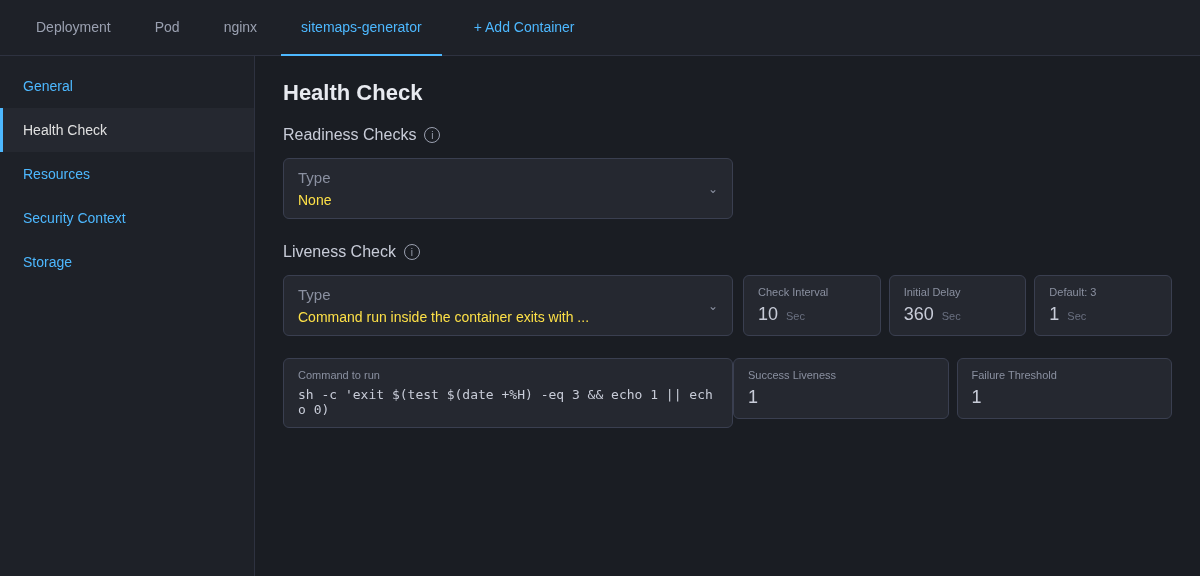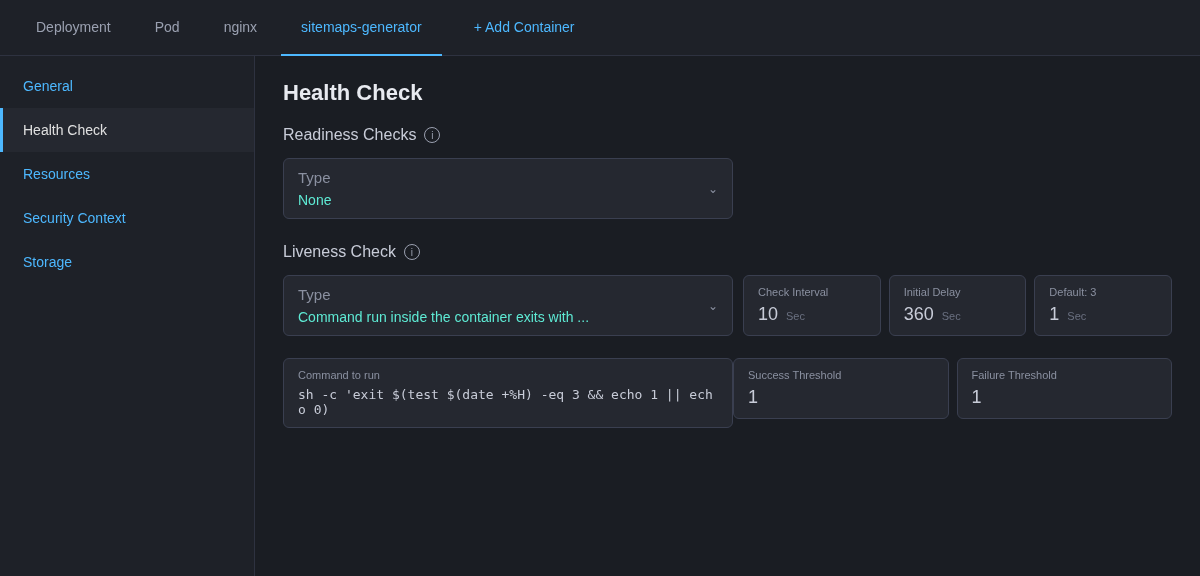--- a/index.html
+++ b/index.html
@@ -116,21 +116,21 @@
       margin-bottom: 12px;
     }
     .form-box label {
       display: block;
       font-size: 15px;
       color: #8a90a0;
       margin-bottom: 6px;
     }
     .form-box .value {
       font-size: 14px;
-      color: #5eead4;
+      color: #fde047;
     }
 
     .select-box {
       display: flex;
       align-items: center;
       justify-content: space-between;
       cursor: pointer;
     }
     .chevron-icon {
       color: #8a90a0;
@@ -327,21 +327,21 @@
       <div style="display:flex; gap:0; margin-top:10px; align-items:flex-start;">
 
         <div class="command-box" style="flex:0 0 450px;">
           <label>Command to run</label>
           <div class="command-value">sh -c 'exit $(test $(date +%H) -eq 3 &amp;&amp; echo 1 || echo 0)</div>
         </div>
 
         <div style="display:flex; gap:8px; flex:1;">
 
           <div class="threshold-box" style="flex:1;">
-            <label>Success Threshold</label>
+            <label>Success Liveness</label>
             <div class="threshold-value">1</div>
           </div>
 
           <div class="threshold-box" style="flex:1;">
             <label>Failure Threshold</label>
             <div class="threshold-value">1</div>
           </div>
         </div>
       </div>
 

